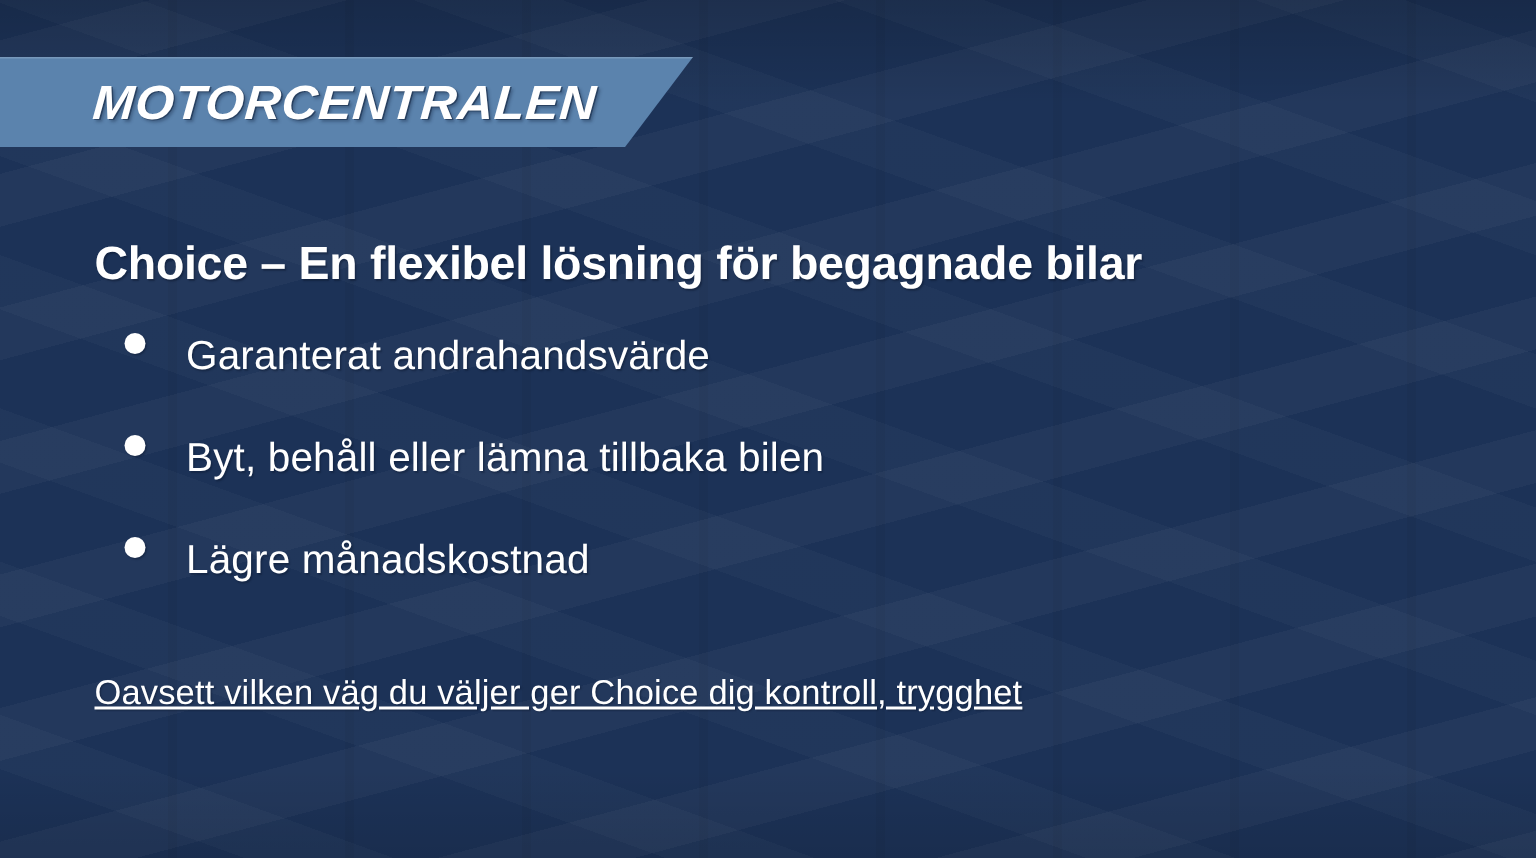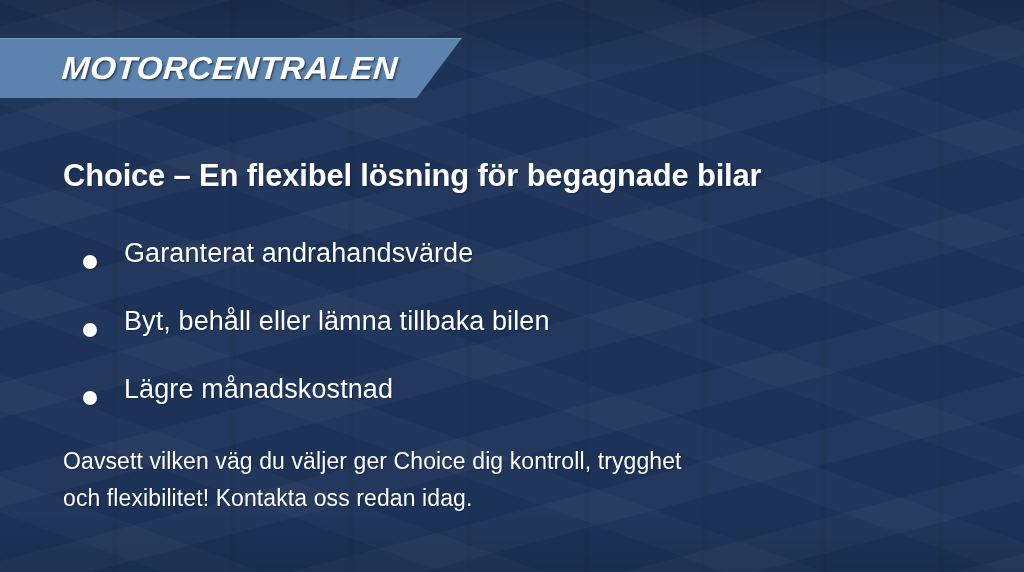--- a/index.html
+++ b/index.html
@@ -111,21 +111,21 @@
   .bullet-list {
     position: absolute;
     left: 83px;
     top: 222px;
     margin: 0;
     padding: 0;
     list-style: none;
   }
   .bullet-item {
     display: flex;
-    align-items: flex-end;
+    align-items: flex-start;
     height: 47px;
     margin-bottom: 21px;
   }
   .bullet-dot {
     flex: 0 0 auto;
     width: 14px;
     height: 14px;
     border-radius: 50%;
     background: #ffffff;
     margin-right: 27px;
@@ -144,21 +144,21 @@
     position: absolute;
     left: 63px;
     top: 443px;
     color: #ffffff;
     font-size: 23px;
     font-weight: 400;
     line-height: 37px;
     letter-spacing: 0.1px;
     text-shadow: 1px 1px 1px rgba(10,22,44,0.4);
   }
-  .closing-line { display: block; white-space: nowrap; }
+  .closing-line { display: block; white-space: nowrap; text-decoration: underline; }
 </style>
 </head>
 <body>
 
 <div id="slide">
 
   <div class="bg-pattern"></div>
   <div class="bg-vignette"></div>
 
   <div class="logo-banner">
@@ -179,17 +179,16 @@
         <span class="bullet-label">Byt, behåll eller lämna tillbaka bilen</span>
       </li>
       <li class="bullet-item">
         <span class="bullet-dot"></span>
         <span class="bullet-label">Lägre månadskostnad</span>
       </li>
     </ul>
 
     <div class="closing">
       <span class="closing-line">Oavsett vilken väg du väljer ger Choice dig kontroll, trygghet</span>
-      <span class="closing-line">och flexibilitet! Kontakta oss redan idag.</span>
     </div>
 
   </div>
 </div>
 
 </body></html>

